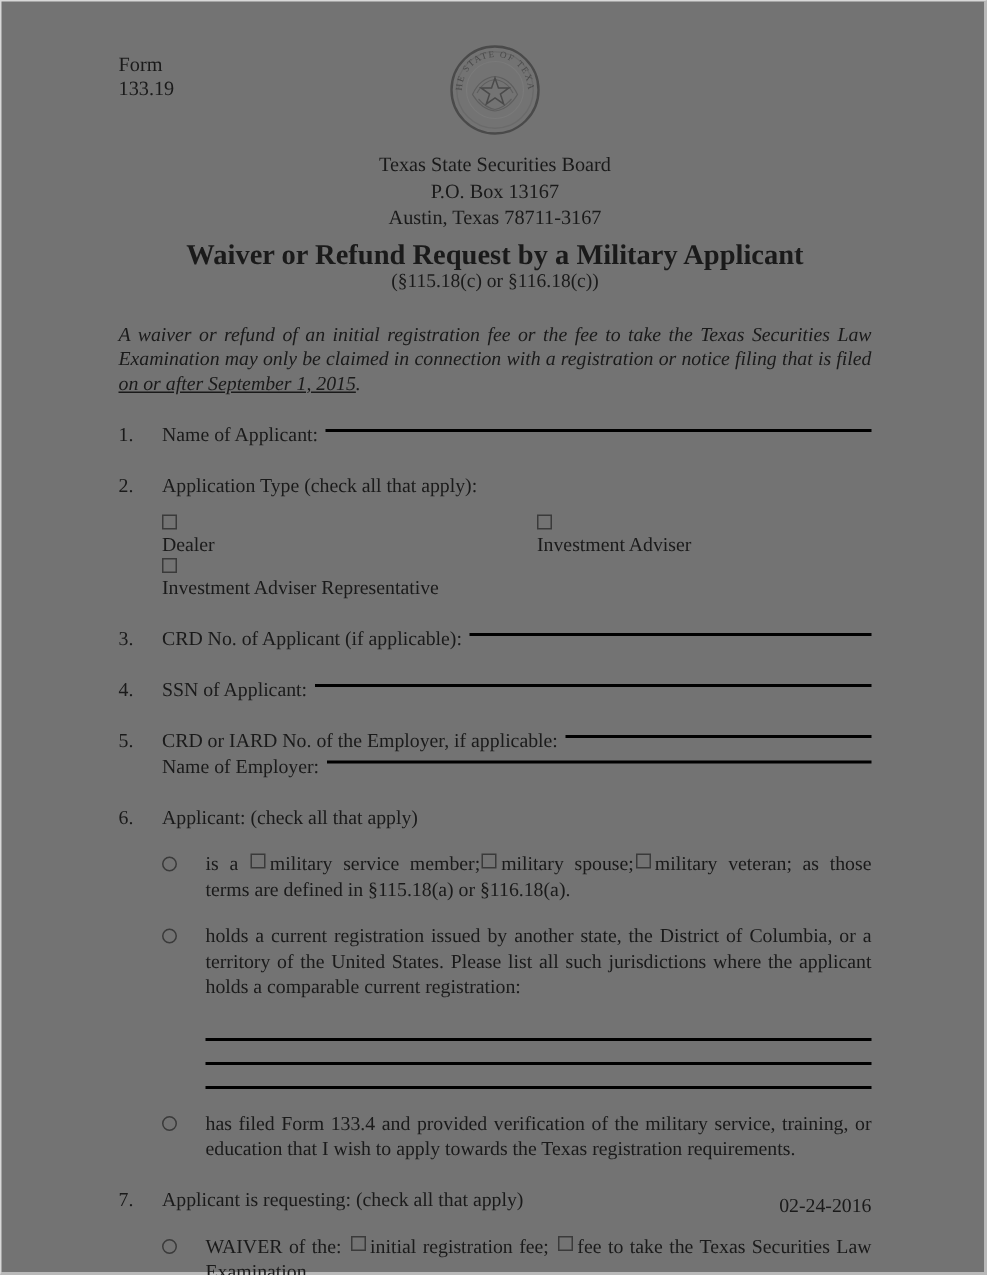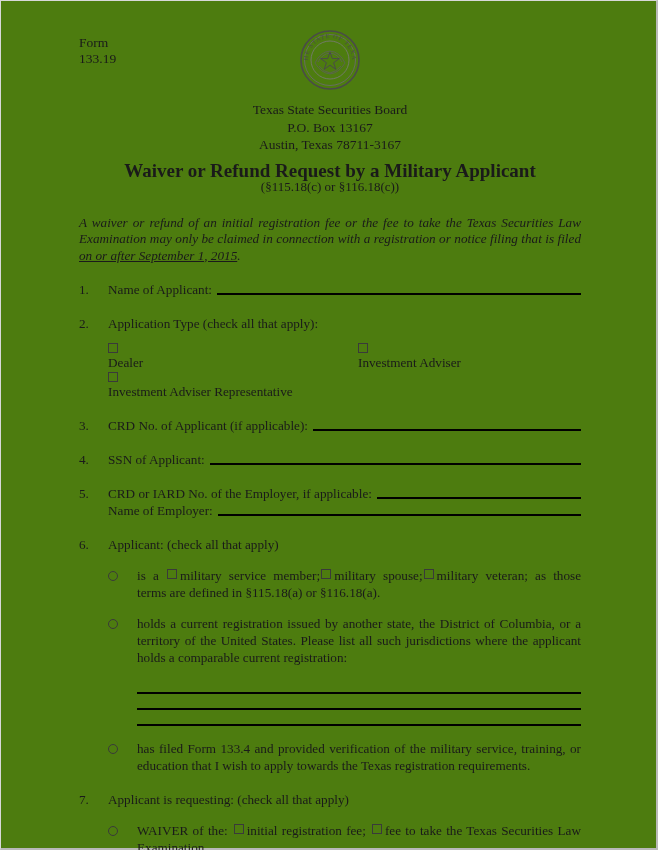--- a/index.html
+++ b/index.html
@@ -13,21 +13,21 @@
     overflow: hidden;
     font-family: "Liberation Serif", serif;
     color: #1a1a1a;
   }
 
   .page {
     position: relative;
     box-sizing: border-box;
     width: 658px;
     height: 850px;
-    background: #4d7c0f;
+    background: #737373;
     border-right: 2px solid #b9b9b9;
     border-bottom: 2px solid #b9b9b9;
     border-top: 1px solid #d8d8d8;
     border-left: 1px solid #d8d8d8;
     padding: 0;
   }
 
   .sheet {
     position: absolute;
     left: 78px;
@@ -91,21 +91,21 @@
     font-size: 13.2px;
     line-height: 17px;
   }
   .item > .num {
     position: absolute;
     left: 0;
     top: 0;
   }
   .item-row {
     display: flex;
-    align-items: flex-end;
+    align-items: center;
     white-space: nowrap;
   }
   .label { flex: 0 0 auto; }
 
   .rule {
     flex: 1 1 auto;
     height: 0;
     border-bottom: 2px solid #000000;
     margin-left: 5px;
     position: relative;
@@ -308,15 +308,16 @@
 
     <div class="item">
       <span class="num">7.</span>
       <span class="label">Applicant is requesting: (check all that apply)</span>
     </div>
 
     <div class="bullet-item">
       <span class="circ"></span><span>WAIVER of the:</span><span class="box-inline" style="margin-left:6px"></span><span>initial registration fee;</span><span class="box-inline" style="margin-left:6px"></span><span>fee to take the Texas Securities Law Examination.</span>
     </div>
 
+    <div class="footer-date">02-24-2016</div>
 
   </div>
 </div>
 
 </body></html>

